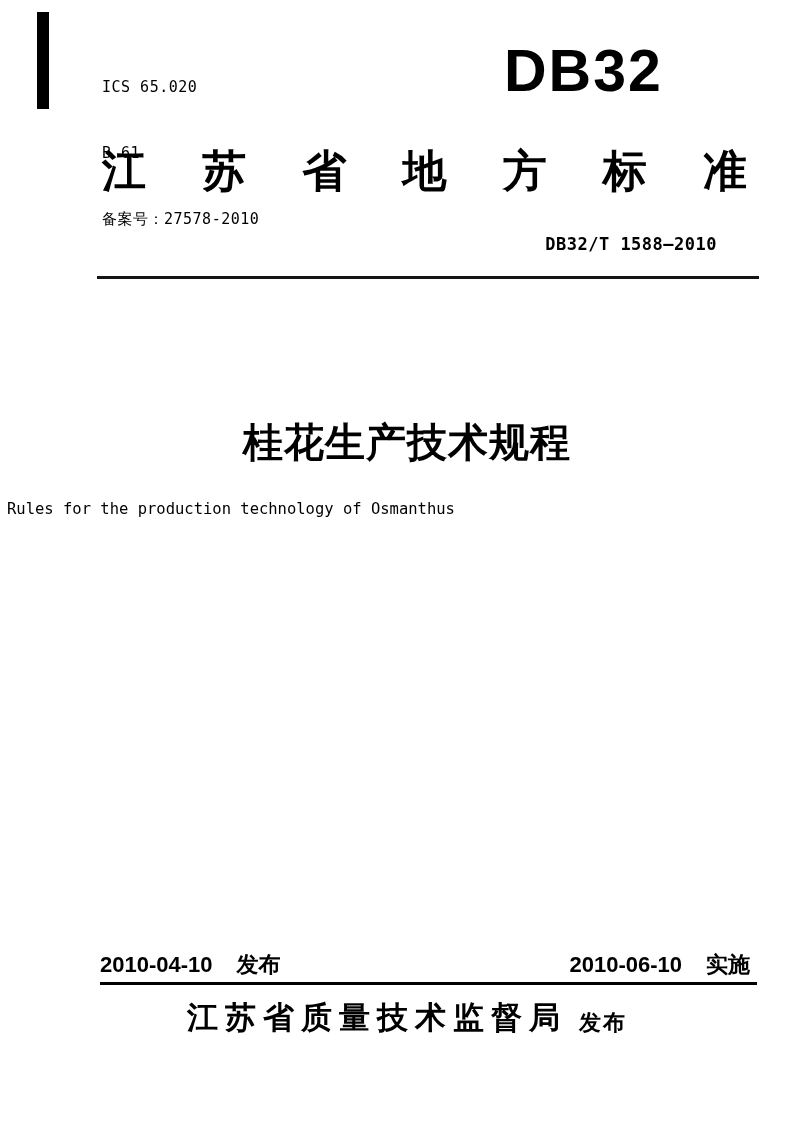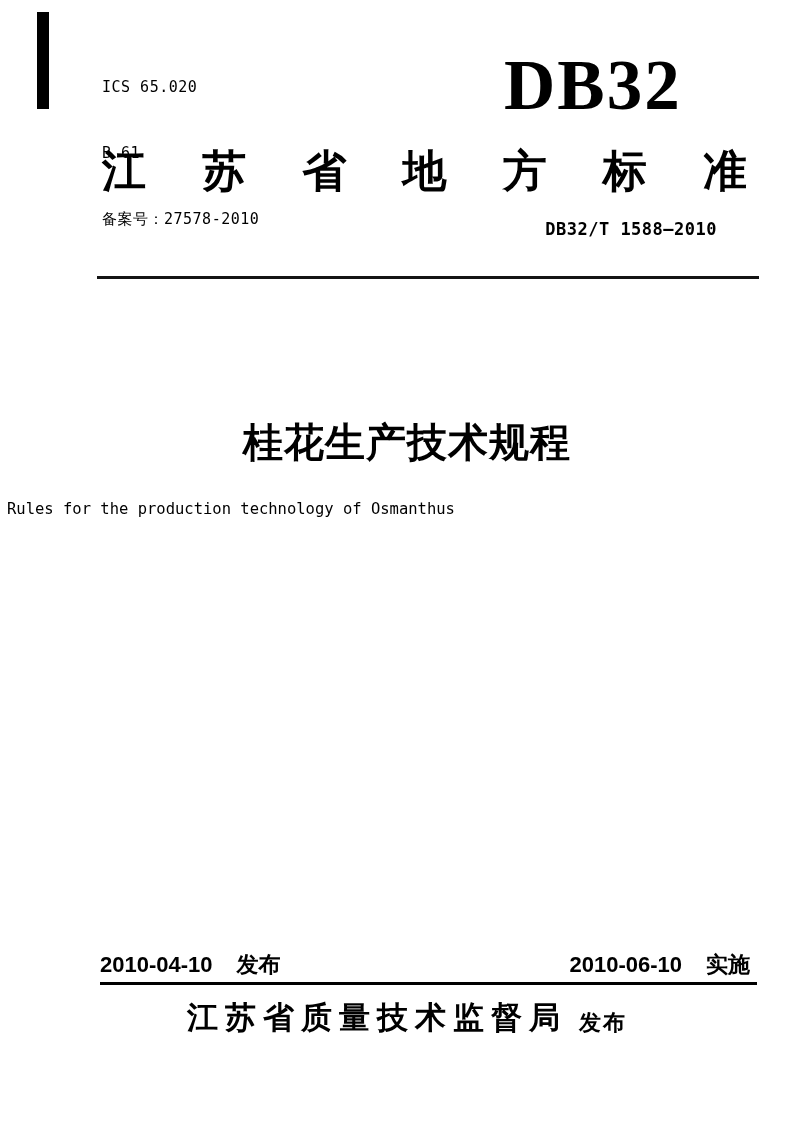--- a/index.html
+++ b/index.html
@@ -28,39 +28,39 @@
     left:95px; top:32px;
     font-family:"DejaVu Sans Mono","Liberation Mono",monospace;
     font-size:15px; line-height:22px;
     letter-spacing:0.5px;
     white-space:pre;
   }
 
   
   .db-logo {
     position:absolute;
-    left:497px; top:50px;
-    font-family:Liberation Serif, serif;
+    left:497px; top:42px;
+    font-family:Liberation Sans, sans-serif;
     font-weight:bold;
-    font-size:71px; line-height:1;
+    font-size:59px; line-height:1;
     letter-spacing:2px;
   }
 
   
   .std-name {
     position:absolute;
     left:95px; top:149px; width:645px;
     display:flex; justify-content:space-between;
     font-weight:bold; font-size:44px; line-height:1;
   }
 
   
   .doc-number {
     position:absolute;
-    right:90px; top:219px;
+    right:90px; top:234px;
     font-family:"DejaVu Sans Mono","Liberation Mono",monospace;
     font-weight:bold; font-size:17px; line-height:1.2;
     letter-spacing:0.5px;
   }
 
   .top-rule {
     position:absolute;
     left:90px; right:48px; top:276px;
     height:3px; background:#141414;
   }

